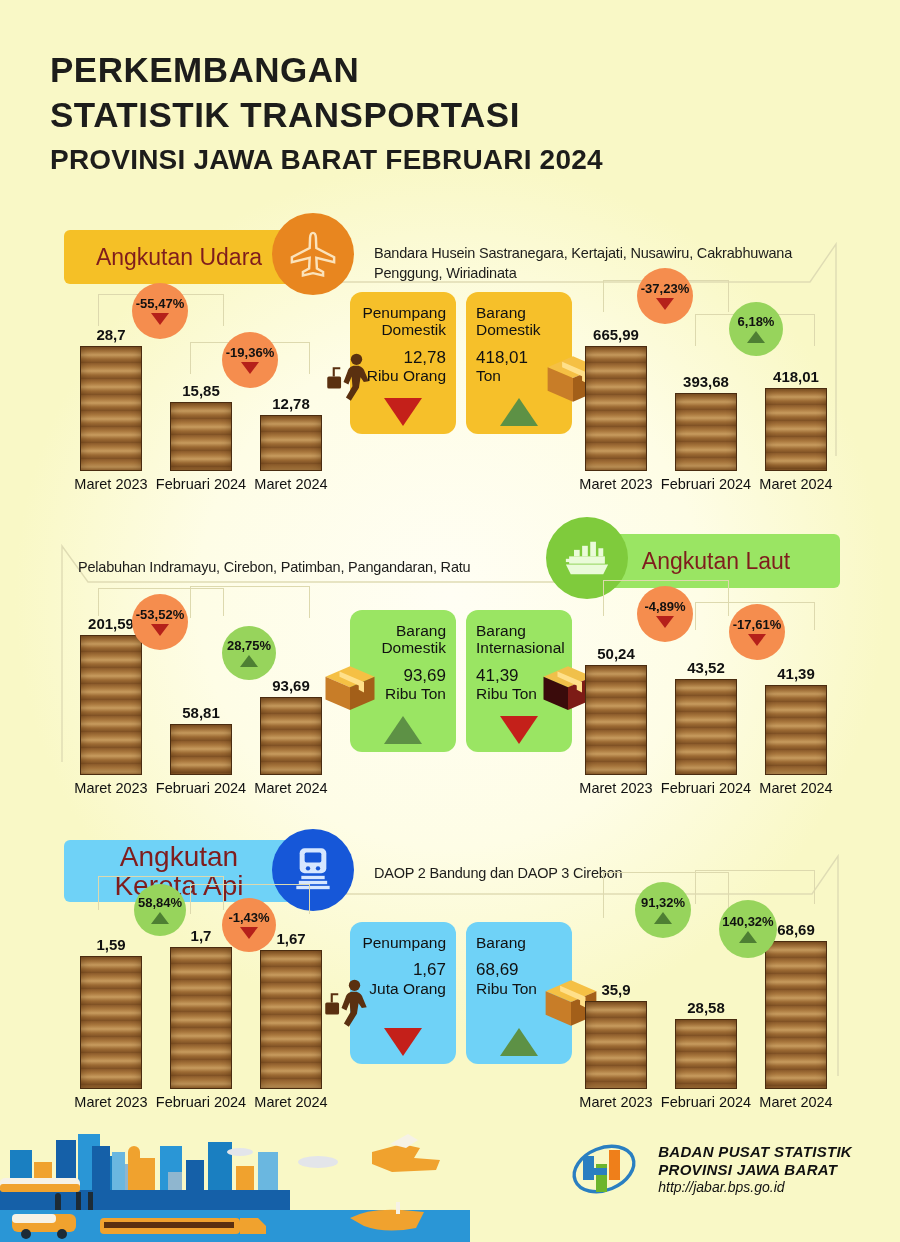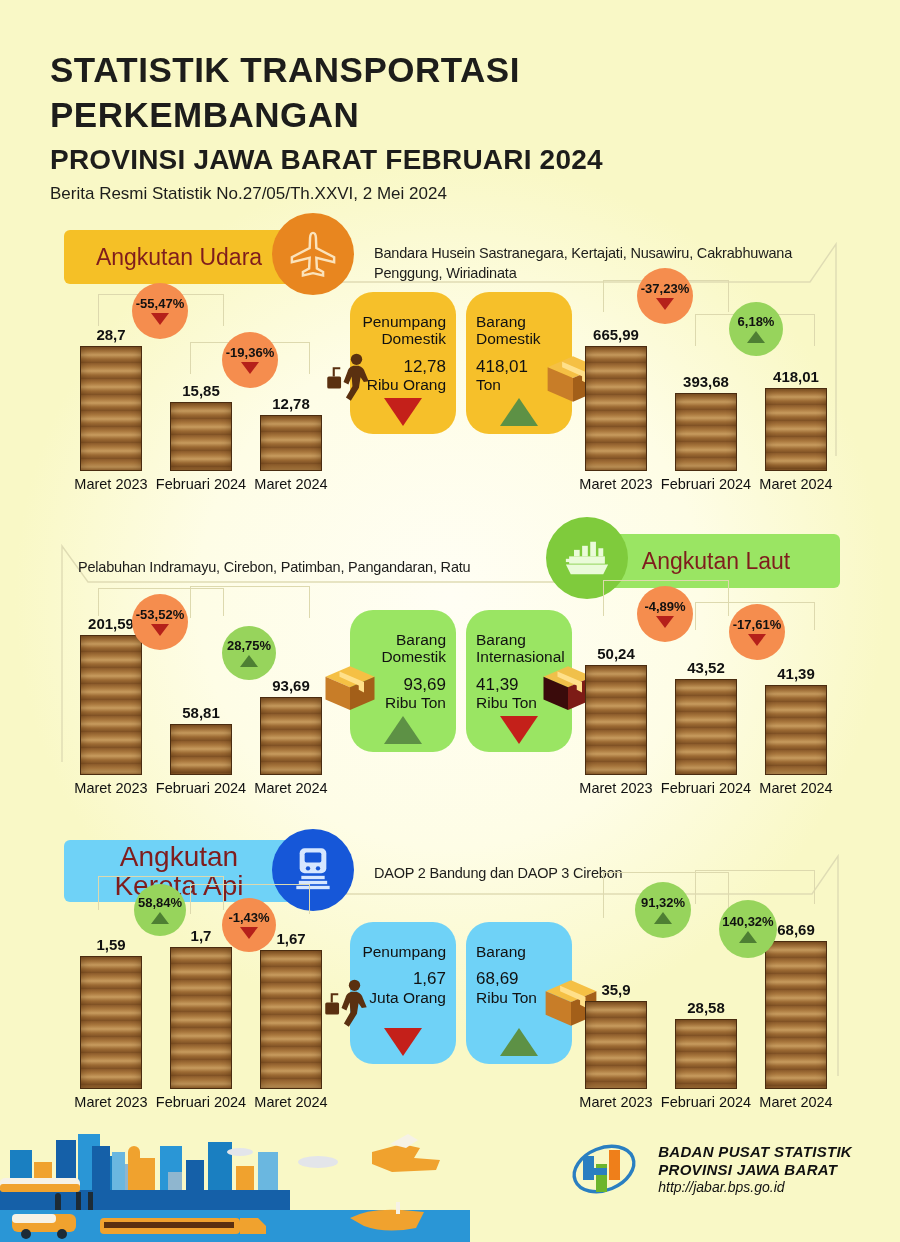--- a/index.html
+++ b/index.html
@@ -111,22 +111,22 @@
             border-top: 12px solid #b5201a; }
   .tri.upt { border-left: 9px solid transparent; border-right: 9px solid transparent;
              border-bottom: 12px solid #4e7f33; }
 
   
   .conn { position: absolute; border: 1.2px solid #ddd9ae; border-bottom: none; }
 
   
   .cards { position: absolute; left: 350px; top: 66px; display: flex; gap: 10px; }
   .card {
-    width: 106px; height: 142px; border-radius: 23px;
-    padding: 21px 10px 0 10px; position: relative;
+    width: 106px; height: 142px; border-radius: 12px;
+    padding: 12px 10px 0 10px; position: relative;
     display: flex; flex-direction: column;
   }
   .card-air  { background: #f6c02a; }
   .card-sea  { background: #9ae563; }
   .card-rail { background: #6fd2f7; }
   .card .ctitle { font-size: 15.5px; color: #111; line-height: 1.12; }
   .card .cval   { font-size: 17px; color: #111; margin-top: 9px; line-height: 1.15; }
   .card .cunit  { font-size: 15.5px; color: #111; line-height: 1.12; }
   .card .ctri {
     position: absolute; bottom: 8px; left: 50%; transform: translateX(-50%);
@@ -148,24 +148,23 @@
   .logo-txt1 { font-size: 15px; font-weight: bold; font-style: italic; color: #111;
                line-height: 1.18; letter-spacing: .3px; }
   .logo-txt2 { font-size: 14px; font-style: italic; color: #111; }
 </style>
 </head>
 <body>
 
 <div id="page">
 
   <div class="header">
+    <div class="h1">PERKEMBANGAN</div>
     <div class="h1">STATISTIK TRANSPORTASI</div>
-    <div class="h1">PERKEMBANGAN</div>
     <div class="h2">PROVINSI JAWA BARAT FEBRUARI 2024</div>
-    <div class="h3">Berita Resmi Statistik No.27/05/Th.XXVI, 2 Mei 2024</div>
   </div>
 
   <div class="section sec-air">
 
     <svg class="swoosh">
       <path d="M 300 56 L 810 56 L 836 18 L 836 230" fill="none" stroke="#dfdcb4" stroke-width="1.4"></path>
     </svg>
 
     <div class="pill pill-air">
       <span>Angkutan Udara</span>

